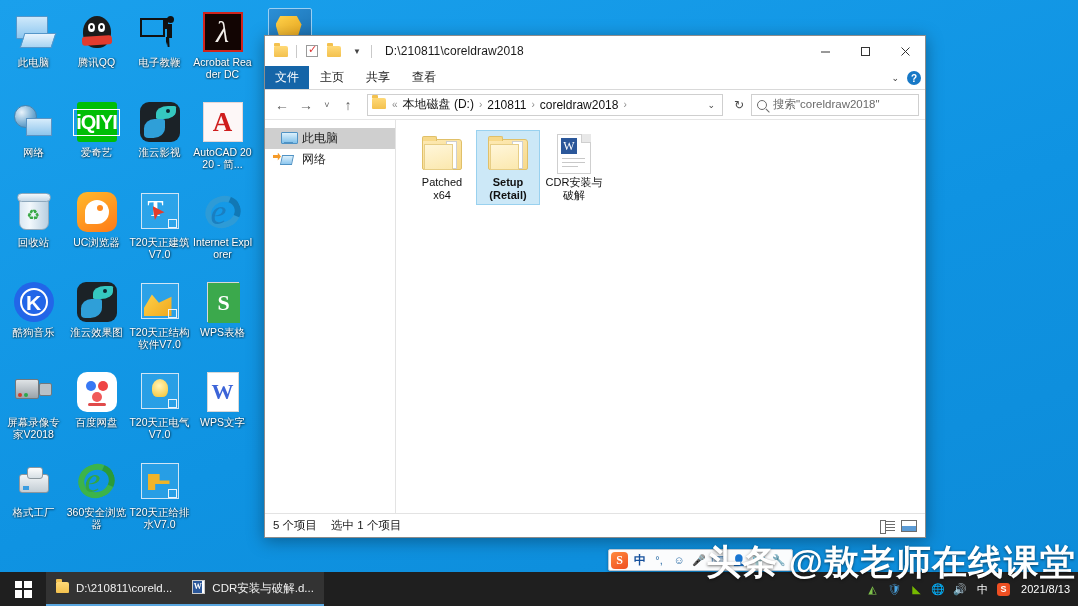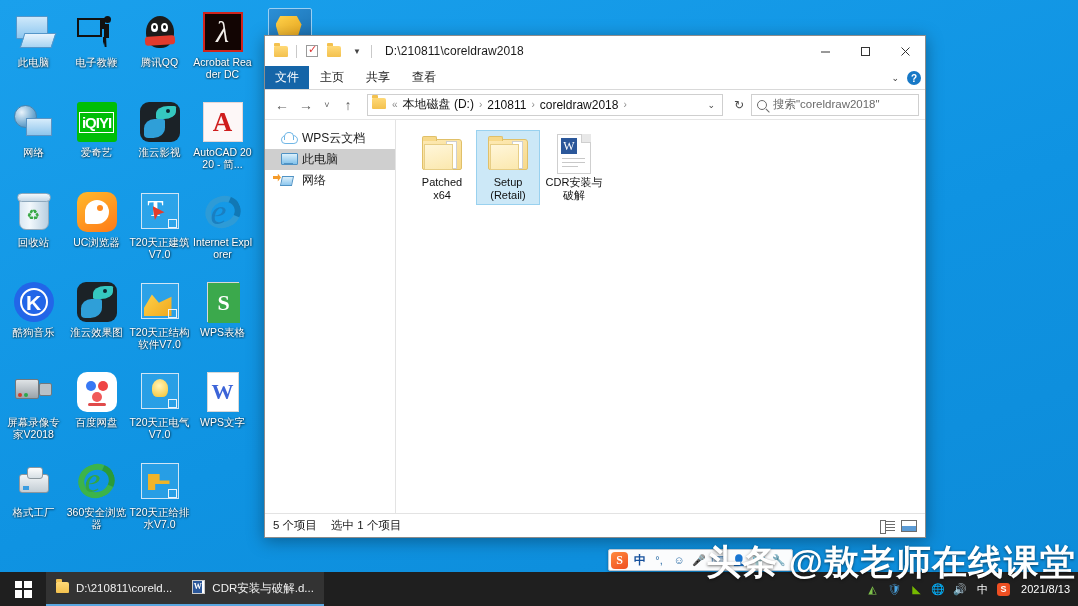--- a/index.html
+++ b/index.html
@@ -63,21 +63,21 @@
   .art-wb .pr{position:absolute;left:25px;top:2px;width:3px;height:11px;background:#111}
   .art-wb .hd{position:absolute;left:27px;top:0;width:7px;height:7px;background:#111;border-radius:50%}
   .art-wb .bo{position:absolute;left:27px;top:8px;width:5px;height:14px;background:#111}
   .art-wb .lg{position:absolute;left:26px;top:21px;width:9px;height:10px;background:#111;clip-path:polygon(0 0,40% 0,45% 100%,25% 100%,15% 50%,0 100%)}
   .art-acro{width:40px;height:40px;background:#120503;border:2px solid #d0241d;display:flex;align-items:center;justify-content:center}
   .art-acro span{color:#f4f0ec;font-family:"Liberation Serif",serif;font-size:30px;font-style:italic;line-height:28px}
   .art-net{width:40px;height:34px;position:relative}
   .art-net .g{position:absolute;left:0;top:0;width:23px;height:23px;border-radius:50%;background:radial-gradient(circle at 32% 30%,#e8f3fb,#6fa8d0 60%,#3d7aa8);border:1px solid #4b83ad}
   .art-net .m{position:absolute;left:12px;top:13px;width:26px;height:18px;background:linear-gradient(180deg,#d7ecfb,#8dc5ec);border:1.5px solid #5b93c2}
   .art-iqiyi{width:40px;height:40px;background:#00be06;border-radius:3px;display:flex;align-items:center;justify-content:center}
-  .art-iqiyi b{color:#fff;font-size:15px;letter-spacing:-1px;border:1.6px solid #fff;padding:1px 2px;font-family:"Liberation Sans",sans-serif}
+  .art-iqiyi b{color:#fff;font-size:20px;letter-spacing:-1px;border:1.6px solid #fff;padding:1px 2px;font-family:"Liberation Sans",sans-serif}
   .art-ylys{width:40px;height:40px;background:#1b2227;border-radius:9px;position:relative;overflow:hidden}
   .art-ylys .f1{position:absolute;left:16px;top:4px;width:20px;height:13px;background:#35c8c0;border-radius:60% 10% 60% 10%}
   .art-ylys .f2{position:absolute;left:4px;top:17px;width:21px;height:19px;background:#2f9fd8;border-radius:50% 10% 55% 20%}
   .art-ylys .d{position:absolute;left:26px;top:7px;width:4px;height:4px;background:#0c2530;border-radius:50%}
   .art-acad{width:40px;height:40px;background:#fdf7f7;border:1px solid #e6d6d6;display:flex;align-items:center;justify-content:center}
   .art-acad span{color:#cf1d1d;font-size:27px;font-weight:bold;font-family:"Liberation Serif",serif;line-height:26px}
   .art-rb{width:34px;height:40px;position:relative}
   .art-rb .bin{position:absolute;left:2px;top:7px;width:30px;height:31px;background:linear-gradient(90deg,#dbe8f2 0%,#f2f8fc 35%,#b9cfe0 100%);border:1.5px solid #8fa9bd;border-radius:3px 3px 7px 7px}
   .art-rb .lid{position:absolute;left:0px;top:1px;width:34px;height:9px;background:linear-gradient(180deg,#f3f8fc,#c4d7e6);border:1.5px solid #8fa9bd;border-radius:5px}
   .art-rb .rec{position:absolute;left:10px;top:15px;color:#37a845;font-size:15px;line-height:15px}
@@ -223,21 +223,21 @@
     flex:1; background:#fff; position:relative;
     padding: 10px 0 0 14px;
     display:flex; flex-wrap:wrap; align-content:flex-start;
     gap: 0;
   }
   .fitem {
     width: 64px; padding: 4px 2px 4px 2px;
     display:flex; flex-direction:column; align-items:center;
     margin-right: 2px;
   }
-  .fitem.sel { background:#cce8f7; border:1px solid #99d1ef; padding: 3px 13px; }
+  .fitem.sel { background:#cce8f7; border:1px solid #99d1ef; padding: 3px 1px; font-weight: bold; }
   .fgfx { width:44px;height:40px;display:flex;align-items:center;justify-content:center;margin-bottom:2px; }
   .flbl { font-size:11px;line-height:12.5px;color:#111;text-align:center;word-break:break-word; }
   .folder-big{width:42px;height:34px;position:relative}
   .folder-big .back{position:absolute;left:1px;top:2px;width:40px;height:31px;background:linear-gradient(160deg,#fde9b3,#f7d98a);border:1px solid #e0c069;border-radius:1px 3px 2px 2px}
   .folder-big .tab{position:absolute;left:1px;top:-1px;width:15px;height:5px;background:#f7d98a;border:1px solid #e0c069;border-bottom:none;border-radius:2px 2px 0 0}
   .folder-big .front{position:absolute;left:3px;top:7px;width:29px;height:26px;background:linear-gradient(165deg,#fff6da,#fbe8ae);border:1px solid #e7ce86}
   .folder-big .pg{position:absolute;left:25px;top:4px;width:11px;height:28px;background:#fff;border:1px solid #cfcfcf}
   .doc-big{width:34px;height:40px;position:relative}
   .doc-big .sheet{position:absolute;left:0;top:0;width:34px;height:40px;background:#fff;border:1px solid #cfcfcf;clip-path:polygon(0 0,72% 0,100% 20%,100% 100%,0 100%)}
   .doc-big .fold{position:absolute;right:0;top:0;width:10px;height:9px;background:#e8e8e8;border-left:1px solid #cfcfcf;border-bottom:1px solid #cfcfcf}
@@ -307,40 +307,40 @@
 
   <div id="icon-grid">
       <div class="dicon">
         <div class="gfx">
           <div class="art-pc"></div>
         </div>
         <div class="lbl">此电脑</div>
       </div>
       <div class="dicon">
         <div class="gfx">
+          <div class="art-qq">
+            <div class="b"></div>
+            <div class="e1"></div>
+            <div class="e2"></div>
+            <div class="sc"></div>
+          </div>
+        </div>
+        <div class="lbl">腾讯QQ</div>
+      </div>
+      <div class="dicon">
+        <div class="gfx">
           <div class="art-wb">
             <div class="bd"></div>
             <div class="pr"></div>
             <div class="hd"></div>
             <div class="bo"></div>
             <div class="lg"></div>
           </div>
         </div>
         <div class="lbl">电子教鞭</div>
-      </div>
-      <div class="dicon">
-        <div class="gfx">
-          <div class="art-qq">
-            <div class="b"></div>
-            <div class="e1"></div>
-            <div class="e2"></div>
-            <div class="sc"></div>
-          </div>
-        </div>
-        <div class="lbl">腾讯QQ</div>
       </div>
       <div class="dicon">
         <div class="gfx">
           <div class="art-acro">
             <span>λ</span>
           </div>
         </div>
         <div class="lbl">Acrobat Reader DC</div>
       </div>
       <div class="dicon">
@@ -605,24 +605,20 @@
       </div>
       <div class="refresh">↻</div>
       <div class="searchbar">
         <span class="mag"></span>
         <span>搜索"coreldraw2018"</span>
       </div>
     </div>
 
     <div class="body-area">
       <div class="navpane">
-        <div class="nav-item">
-          <span class="ni"><span class="ico-cloud"></span></span>
-          <span>WPS云文档</span>
-        </div>
         <div class="nav-item sel">
           <span class="ni"><span class="ico-pc"></span></span>
           <span>此电脑</span>
         </div>
         <div class="nav-item">
           <span class="ni"><span class="ico-netw"></span></span>
           <span>网络</span>
         </div>
       </div>
 

